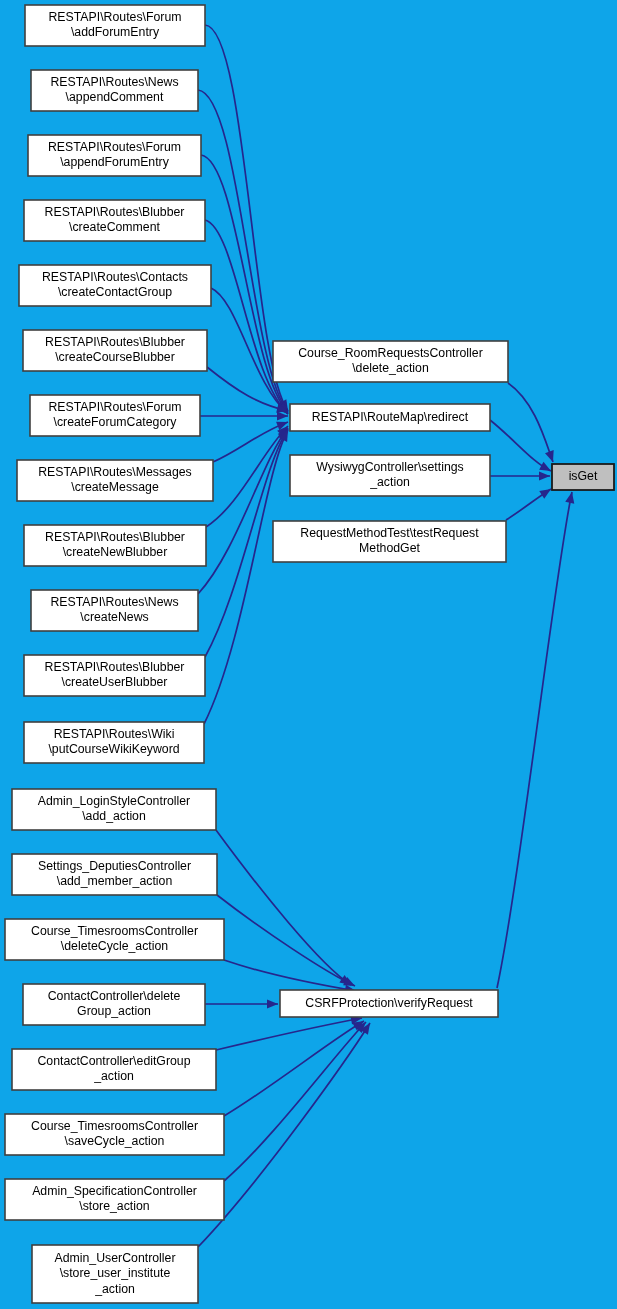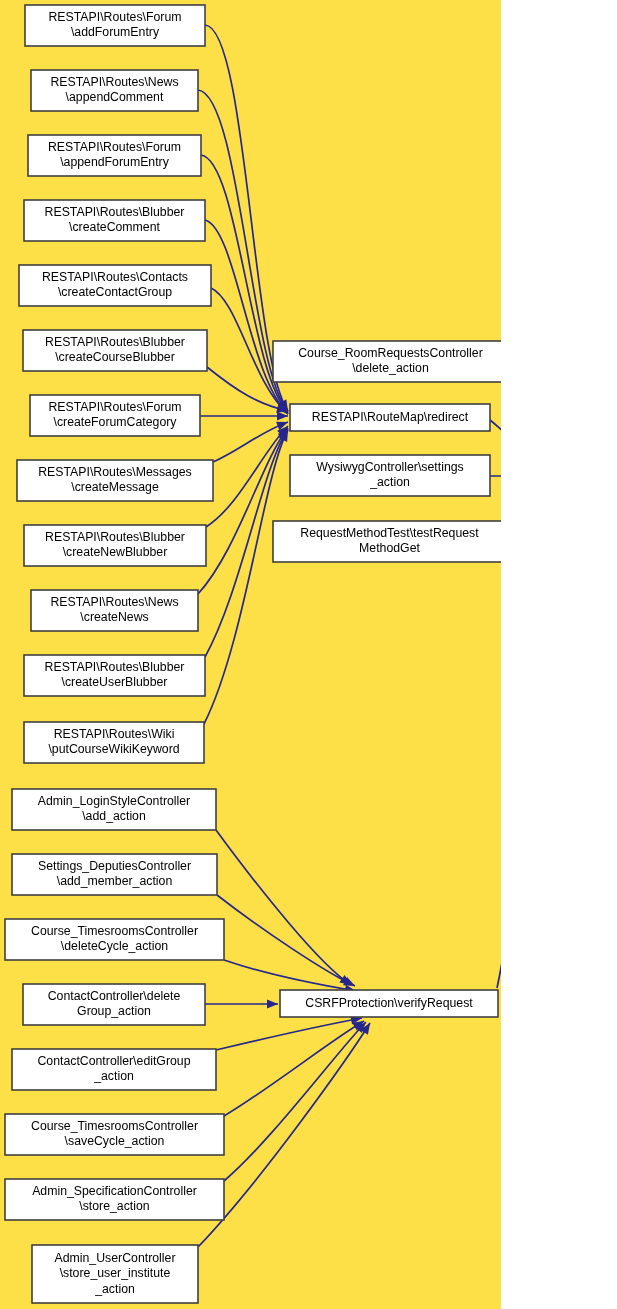--- a/index.html
+++ b/index.html
@@ -5,23 +5,23 @@
   html, body {
     margin: 0;
     padding: 0;
     background: #ffffff;
   }
   body {
     font-family: "Liberation Sans", sans-serif;
   }
   #graph-root {
     position: relative;
-    width: 501px;
+    width: 617px;
     height: 1309px;
-    background: #fde047;
+    background: #0ea5e9;
     overflow: hidden;
   }
   svg.graph-canvas {
     position: absolute;
     left: 0;
     top: 0;
     width: 617px;
     height: 1309px;
     display: block;
   }

